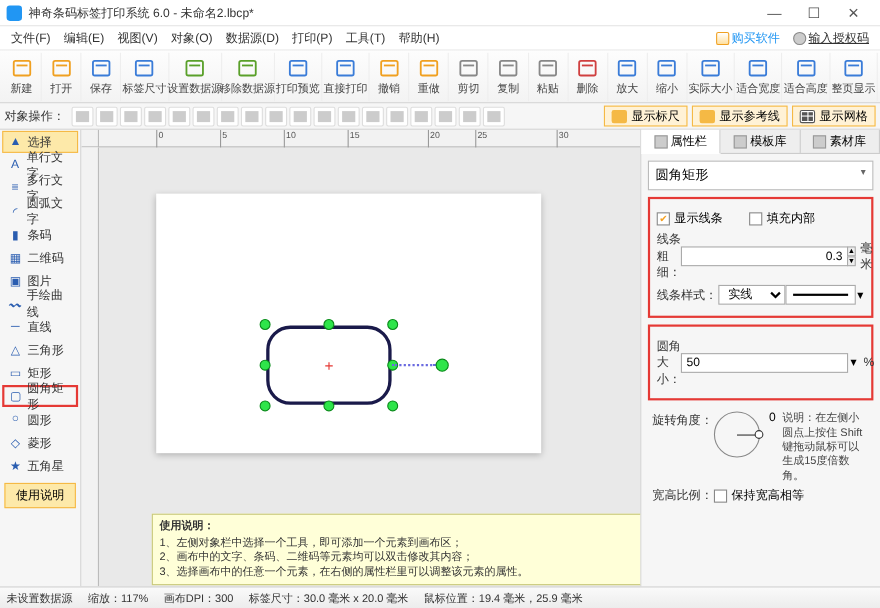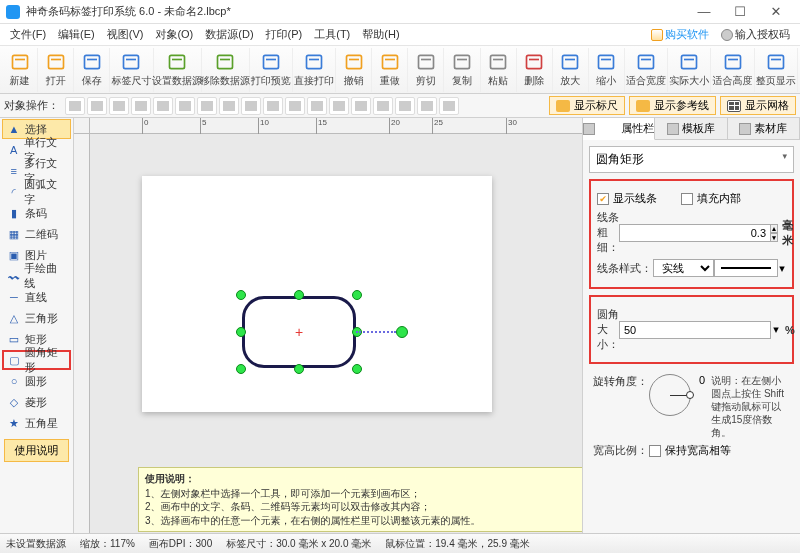--- a/index.html
+++ b/index.html
@@ -9,21 +9,21 @@
   .titlebar { height: 24px; background: #fff; display: flex; align-items: center; padding: 0 6px; border-bottom: 1px solid #e0e0e0; }
   .titlebar .appicon { width: 14px; height: 14px; background: #2196f3; border-radius: 3px; margin-right: 6px; }
   .titlebar .title { flex: 1; color: #333; font-size: 11px; }
   .titlebar .winbtn { width: 36px; height: 24px; display: flex; align-items: center; justify-content: center; color: #555; font-size: 13px; }
 
   
   .menubar { height: 22px; background: #fff; display: flex; align-items: center; padding: 0 4px; border-bottom: 1px solid #e5e5e5; }
   .menubar .menu-item { padding: 2px 6px; color: #333; font-size: 11px; }
   .menubar .spacer { flex: 1; }
   .menu-item.buy { color: #2196f3; }
-  .menu-item.auth { color: #333; }
+  .menu-item.auth { color: #333; text-decoration: underline; }
   .menu-item .ic { display:inline-block; width:12px; height:12px; vertical-align:middle; margin-right:2px; }
   .ic-cart { border:1px solid #f0a020; border-radius:2px; background:linear-gradient(#fff,#ffe0a0); }
   .ic-user { border:1px solid #888; border-radius:50%; background:#ccc; }
 
   
   .toolbar { height: 48px; background: linear-gradient(#fdfdfd,#f3f3f3); display: flex; align-items: center; padding: 0 2px; border-bottom: 1px solid #d0d0d0; overflow:hidden; }
   .tbtn { width: 40px; height: 44px; display: flex; flex-direction: column; align-items: center; justify-content: center; border-right: 1px solid #eee; }
   .tbtn.wide { width: 48px; }
   .tbtn .tic { width: 22px; height: 20px; display:block; }
   .tbtn .tlbl { font-size: 10px; color: #444; margin-top: 2px; white-space: nowrap; }
@@ -69,32 +69,32 @@
   .center-cross { position:absolute; top:calc(50% - 6px); left:calc(50% - 6px); width:12px;height:12px; color:#e53935; font-size:14px; line-height:12px; text-align:center;}
 
   
   .help-popup { position:absolute; left:64px; bottom:1px; width:496px; background:#ffffd8; border:1px solid #c9c97a; padding:4px 6px; font-size:10px; line-height:1.35; color:#333;}
   .help-popup b{ display:block; margin-bottom:1px;}
 
   
   .props { width: 218px; background:#f6f6f6; border-left:1px solid #d0d0d0; display:flex; flex-direction:column; }
   .props .tabs { height:22px; display:flex; border-bottom:1px solid #ccc; background:#eee;}
   .props .tab { flex:1; display:flex;align-items:center;justify-content:center; font-size:11px; border-right:1px solid #ccc; position:relative;}
-  .props .tab.active { background:#fff; border-bottom:1px solid #fff; margin-bottom:-1px;justify-content:space-between;}
+  .props .tab.active { background:#fff; border-bottom:1px solid #fff; margin-bottom:-1px;}
   .props .tab .tabic { width:12px;height:12px;margin-right:3px; background:#ccc; border:1px solid #999;}
   .props .shape-name { margin:6px; background:#fff; border:1px solid #bbb; padding:4px 6px; font-size:12px;}
   .props .shape-name::after { content:"▾"; float:right; color:#666; font-size:9px;}
   .props .redbox { margin:0 6px 6px 6px; border:2px solid #e53935; padding:6px; background:#f6f6f6;}
   .props .row { display:flex; align-items:center; margin:4px 0; font-size:11px;}
   .props .row label { width:56px; color:#333;}
   .props .row .ctrl { flex:1; display:flex; align-items:center;}
   .props input[type=text], .props select { flex:1; height:18px; border:1px solid #aaa; background:#fff; font-size:11px; padding:0 4px;}
   .props .spin { width:12px; display:flex;flex-direction:column; margin-left:-1px;}
   .props .spin b{height:9px;border:1px solid #aaa;background:#eee;font-size:7px;line-height:7px;text-align:center;}
-  .props .unit { margin-left:4px;color:#333;font-weight:bold;}
+  .props .unit { margin-left:4px;color:#333;}
   .props .chk { width:12px;height:12px;margin-right:4px;border:1px solid #888;background:#fff;display:inline-flex;align-items:center;justify-content:center;font-size:9px;color:#f5a020;}
   .props .line-style-preview{flex:1;height:18px;border:1px solid #aaa;background:#fff;display:flex;align-items:center;padding:0 6px;}
   .props .line-style-preview hr{flex:1;border:none;border-top:2px solid #000;}
   .props .colorbtn{flex:1;height:18px;border:1px solid #aaa;background:#e8e8e8;font-size:10px;display:flex;align-items:center;justify-content:center;}
   .props .swatch{width:18px;height:18px;background:#000;border:1px solid #666;margin-left:2px;}
   .props .sec { padding: 0 10px;}
   .props .dial { width:42px;height:42px;border:1px solid #888;border-radius:50%;position:relative;margin-right:8px;}
   .props .dial .needle{position:absolute;top:50%;left:50%;width:20px;height:1px;background:#333;transform-origin:left center;}
   .props .dial .knob{position:absolute;top:calc(50% - 4px);right:-4px;width:8px;height:8px;border:1px solid #333;border-radius:50%;background:#fff;}
   .props .desc { font-size:10px; color:#444; line-height:1.3;}
@@ -239,28 +239,28 @@
           <rect x="3" y="4" width="18" height="16" rx="2" fill="none" stroke="#3a7cd8" stroke-width="2"></rect>
           <rect x="6" y="8" width="12" height="2" fill="#3a7cd8"></rect>
         </svg></span>
       <span class="tlbl">缩小</span>
     </div>
     <div class="tbtn wide">
       <span class="tic"><svg viewBox="0 0 24 24">
           <rect x="3" y="4" width="18" height="16" rx="2" fill="none" stroke="#3a7cd8" stroke-width="2"></rect>
           <rect x="6" y="8" width="12" height="2" fill="#3a7cd8"></rect>
         </svg></span>
+      <span class="tlbl">实际大小</span>
+    </div>
+    <div class="tbtn wide">
+      <span class="tic"><svg viewBox="0 0 24 24">
+          <rect x="3" y="4" width="18" height="16" rx="2" fill="none" stroke="#3a7cd8" stroke-width="2"></rect>
+          <rect x="6" y="8" width="12" height="2" fill="#3a7cd8"></rect>
+        </svg></span>
       <span class="tlbl">适合宽度</span>
-    </div>
-    <div class="tbtn wide">
-      <span class="tic"><svg viewBox="0 0 24 24">
-          <rect x="3" y="4" width="18" height="16" rx="2" fill="none" stroke="#3a7cd8" stroke-width="2"></rect>
-          <rect x="6" y="8" width="12" height="2" fill="#3a7cd8"></rect>
-        </svg></span>
-      <span class="tlbl">实际大小</span>
     </div>
     <div class="tbtn wide">
       <span class="tic"><svg viewBox="0 0 24 24">
           <rect x="3" y="4" width="18" height="16" rx="2" fill="none" stroke="#3a7cd8" stroke-width="2"></rect>
           <rect x="6" y="8" width="12" height="2" fill="#3a7cd8"></rect>
         </svg></span>
       <span class="tlbl">适合高度</span>
     </div>
     <div class="tbtn wide">
       <span class="tic"><svg viewBox="0 0 24 24">

